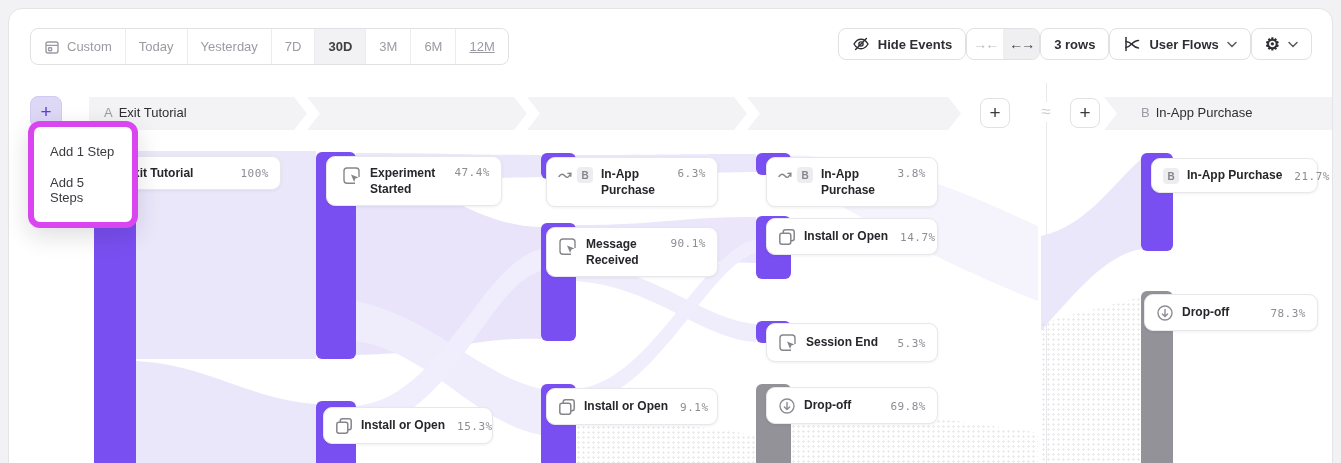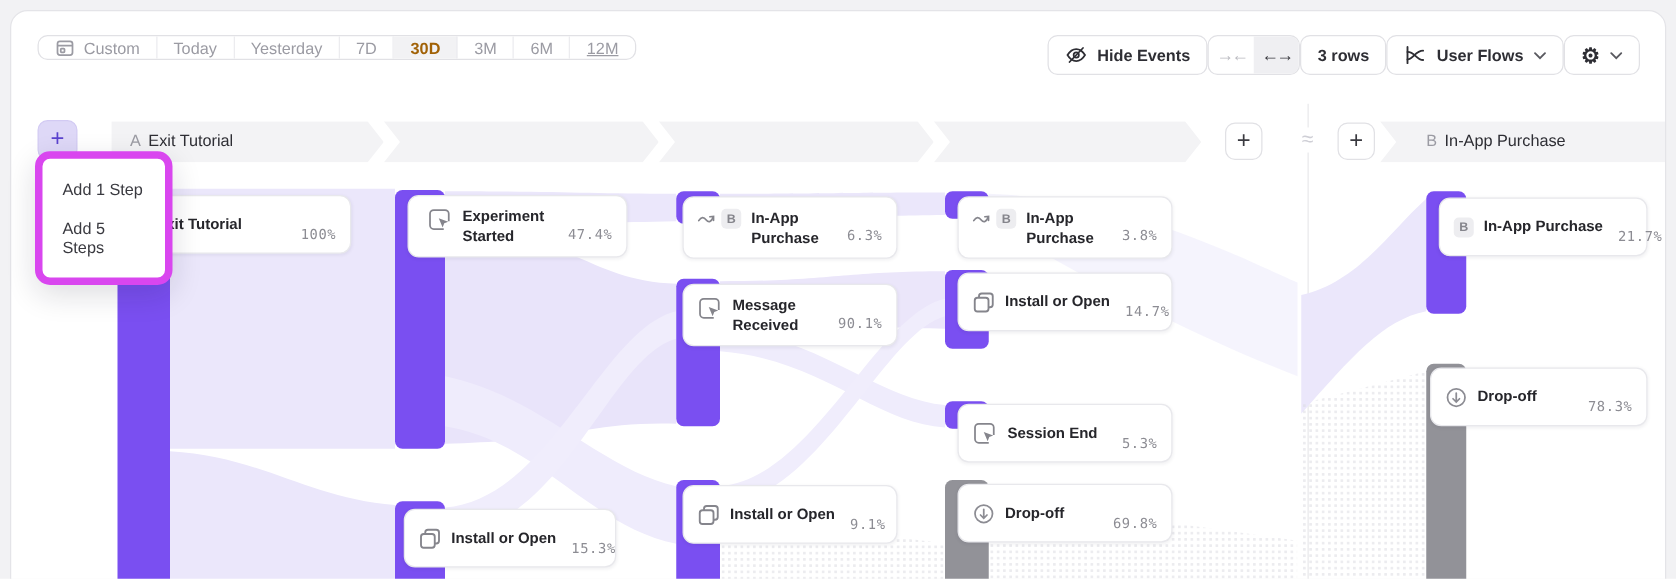--- a/index.html
+++ b/index.html
@@ -4,26 +4,26 @@
 <style>
   * { margin:0; padding:0; box-sizing:border-box; }
   html,body { width:1341px; height:463px; overflow:hidden; }
   body { font-family:"Liberation Sans", sans-serif; background:#f2f2f4; position:relative; }
 
   .panel { position:absolute; left:8px; top:8px; width:1325px; height:470px;
            background:#fff; border:1px solid #e4e4e8; border-radius:14px; overflow:hidden; }
 
   
   .toolbar { position:absolute; left:0; top:0; width:100%; height:68px; }
-  .seg-dates { position:absolute; left:21px; top:19px; height:20px; display:flex;
+  .seg-dates { position:absolute; left:21px; top:19px; height:37px; display:flex;
                border:1px solid #e1e1e5; border-radius:8px; background:#fff; overflow:hidden; }
   .date-item { display:flex; align-items:center; gap:7px; padding:0 13px; font-size:13px;
                color:#9b9ba3; border-right:1px solid #ececef; cursor:pointer; white-space:nowrap; }
   .date-item:last-child { border-right:none;text-decoration:underline; }
-  .date-item.sel { color:#a16207; background:#f2f2f4; font-weight:700; }
+  .date-item.sel { color:#404040; background:#f2f2f4; font-weight:700; }
 
   .right-tools { position:absolute; right:20px; top:19px; display:flex; align-items:center; }
   .btn { height:32px; display:flex; align-items:center; gap:8px; padding:0 13px;
          border:1px solid #e1e1e5; border-radius:8px; background:#fff; font-size:13px;
          color:#2e2e34; font-weight:600; cursor:pointer; white-space:nowrap; }
   .seg-pair { display:flex; height:32px; border:1px solid #e1e1e5; border-radius:8px; overflow:hidden; background:#fff; }
   .seg-cell { width:36px; display:flex; align-items:center; justify-content:center;
               font-size:14px; letter-spacing:-2px; cursor:pointer; }
   .seg-cell.dim { color:#bcbcc2; }
   .seg-cell.on  { color:#3a3a40; background:#efeff2; font-weight:700; }
@@ -57,21 +57,21 @@
           background-image:radial-gradient(#dcdce2 1px, transparent 1.1px); background-size:5px 5px; }
 
   .card { position:absolute; background:#fff; border:1px solid #e8e8ec; border-radius:9px;
           box-shadow:0 1px 3px rgba(25,25,50,.07); display:flex; align-items:flex-start;
           gap:8px; padding:8px 11px; z-index:4; cursor:pointer; }
   .card.oneline { align-items:center; }
   .nicon { flex:0 0 auto; display:flex; align-items:center; gap:5px; margin-top:1px; }
   .nlabel { flex:1 1 auto; font-size:12px; font-weight:700; color:#26262b; line-height:1.35; }
   .nowrap .nlabel { white-space:nowrap; }
   .nvalue { flex:0 0 auto; font-family:"DejaVu Sans Mono", monospace; font-size:11px;
-            color:#8c8c93; letter-spacing:.5px; margin-left:4px; margin-top:16px; }
+            color:#8c8c93; letter-spacing:.5px; margin-left:4px; margin-top:1px; }
   .bbadge { width:16px; height:16px; border-radius:4px; background:#ededf0; color:#85858c;
             font-size:10px; font-weight:700; display:flex; align-items:center; justify-content:center; }
 
   
   .menu { position:absolute; left:28px; top:121px; width:110px; background:#fff;
           border:6px solid #d946ef; border-radius:12px; padding:9px 0;
           box-shadow:0 8px 24px rgba(20,20,40,.14); z-index:50; }
   .menu-item { font-size:13px; color:#3a3a40; padding:8px 16px; cursor:pointer; }
   .menu-item.active { margin:2px 6px; padding:8px 10px; background:#f3f3f6; border-radius:7px; color:#6a58dd; }
 </style>

